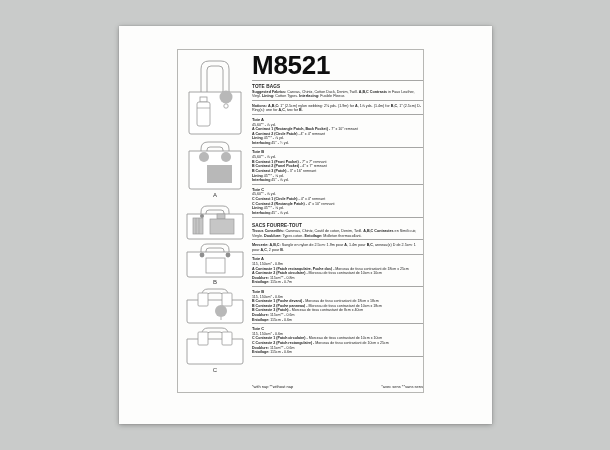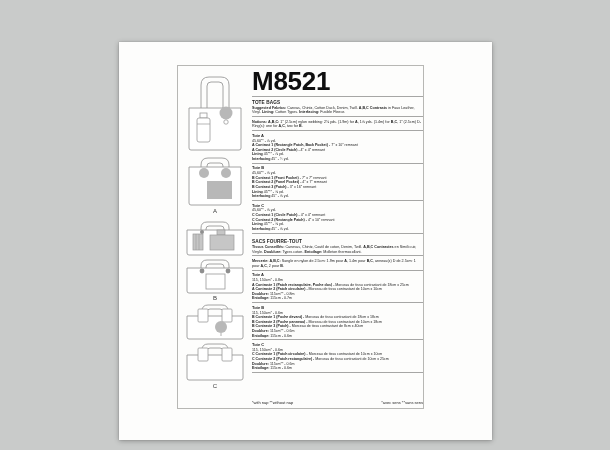--- a/index.html
+++ b/index.html
@@ -2,21 +2,21 @@
 <html><head>
 <meta charset="utf-8">
 <style>
   html,body{margin:0;padding:0;}
   body{
     width:610px;height:450px;overflow:hidden;position:relative;
     background:#c9cbca;
     font-family:"Liberation Sans", sans-serif;
   }
   .page{
-    position:absolute;left:119px;top:42px;width:373px;height:398px;
+    position:absolute;left:119px;top:26px;width:373px;height:398px;
     background:#fdfdfc;
     box-shadow:0 1px 5px rgba(0,0,0,.30), 0 0 1px rgba(0,0,0,.25);
   }
   .content-box{
     position:absolute;left:58px;top:23px;width:247px;height:344px;
     border:1px solid #b7b7b4;box-sizing:border-box;
   }
   
   .illos{position:absolute;left:0;top:0;width:74px;height:100%;}
   .illo{position:absolute;left:6px;width:62px;}

